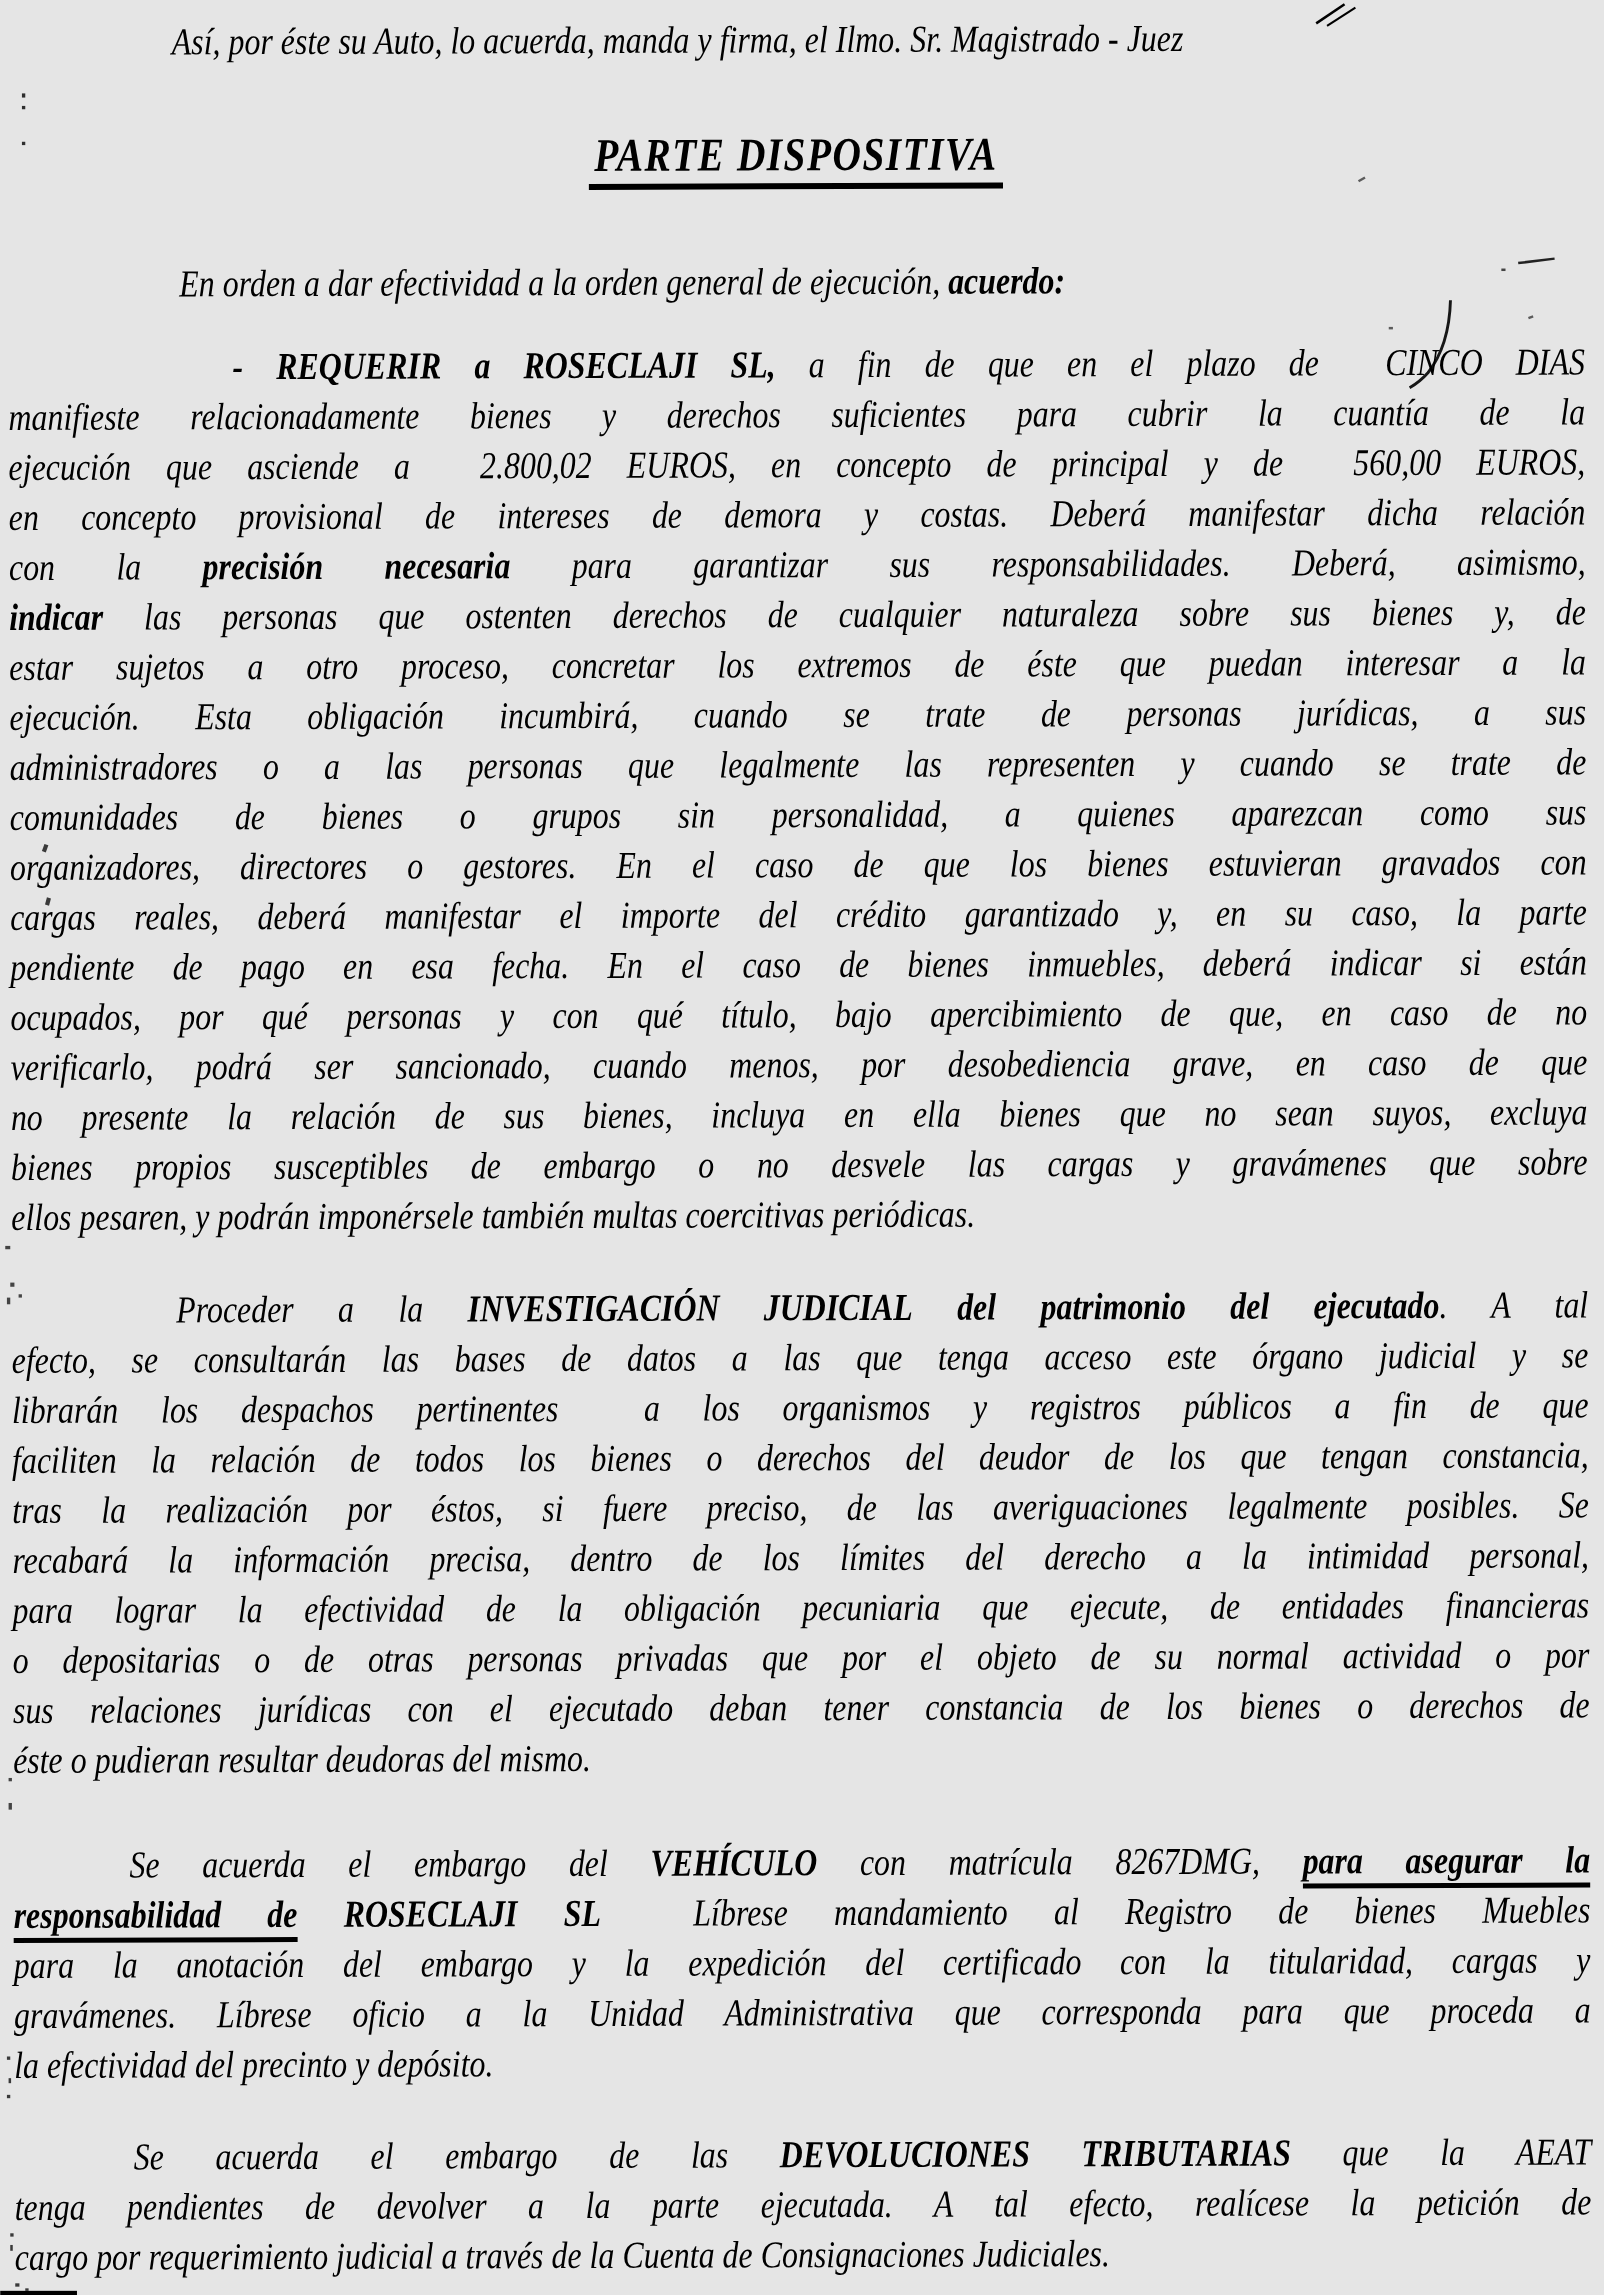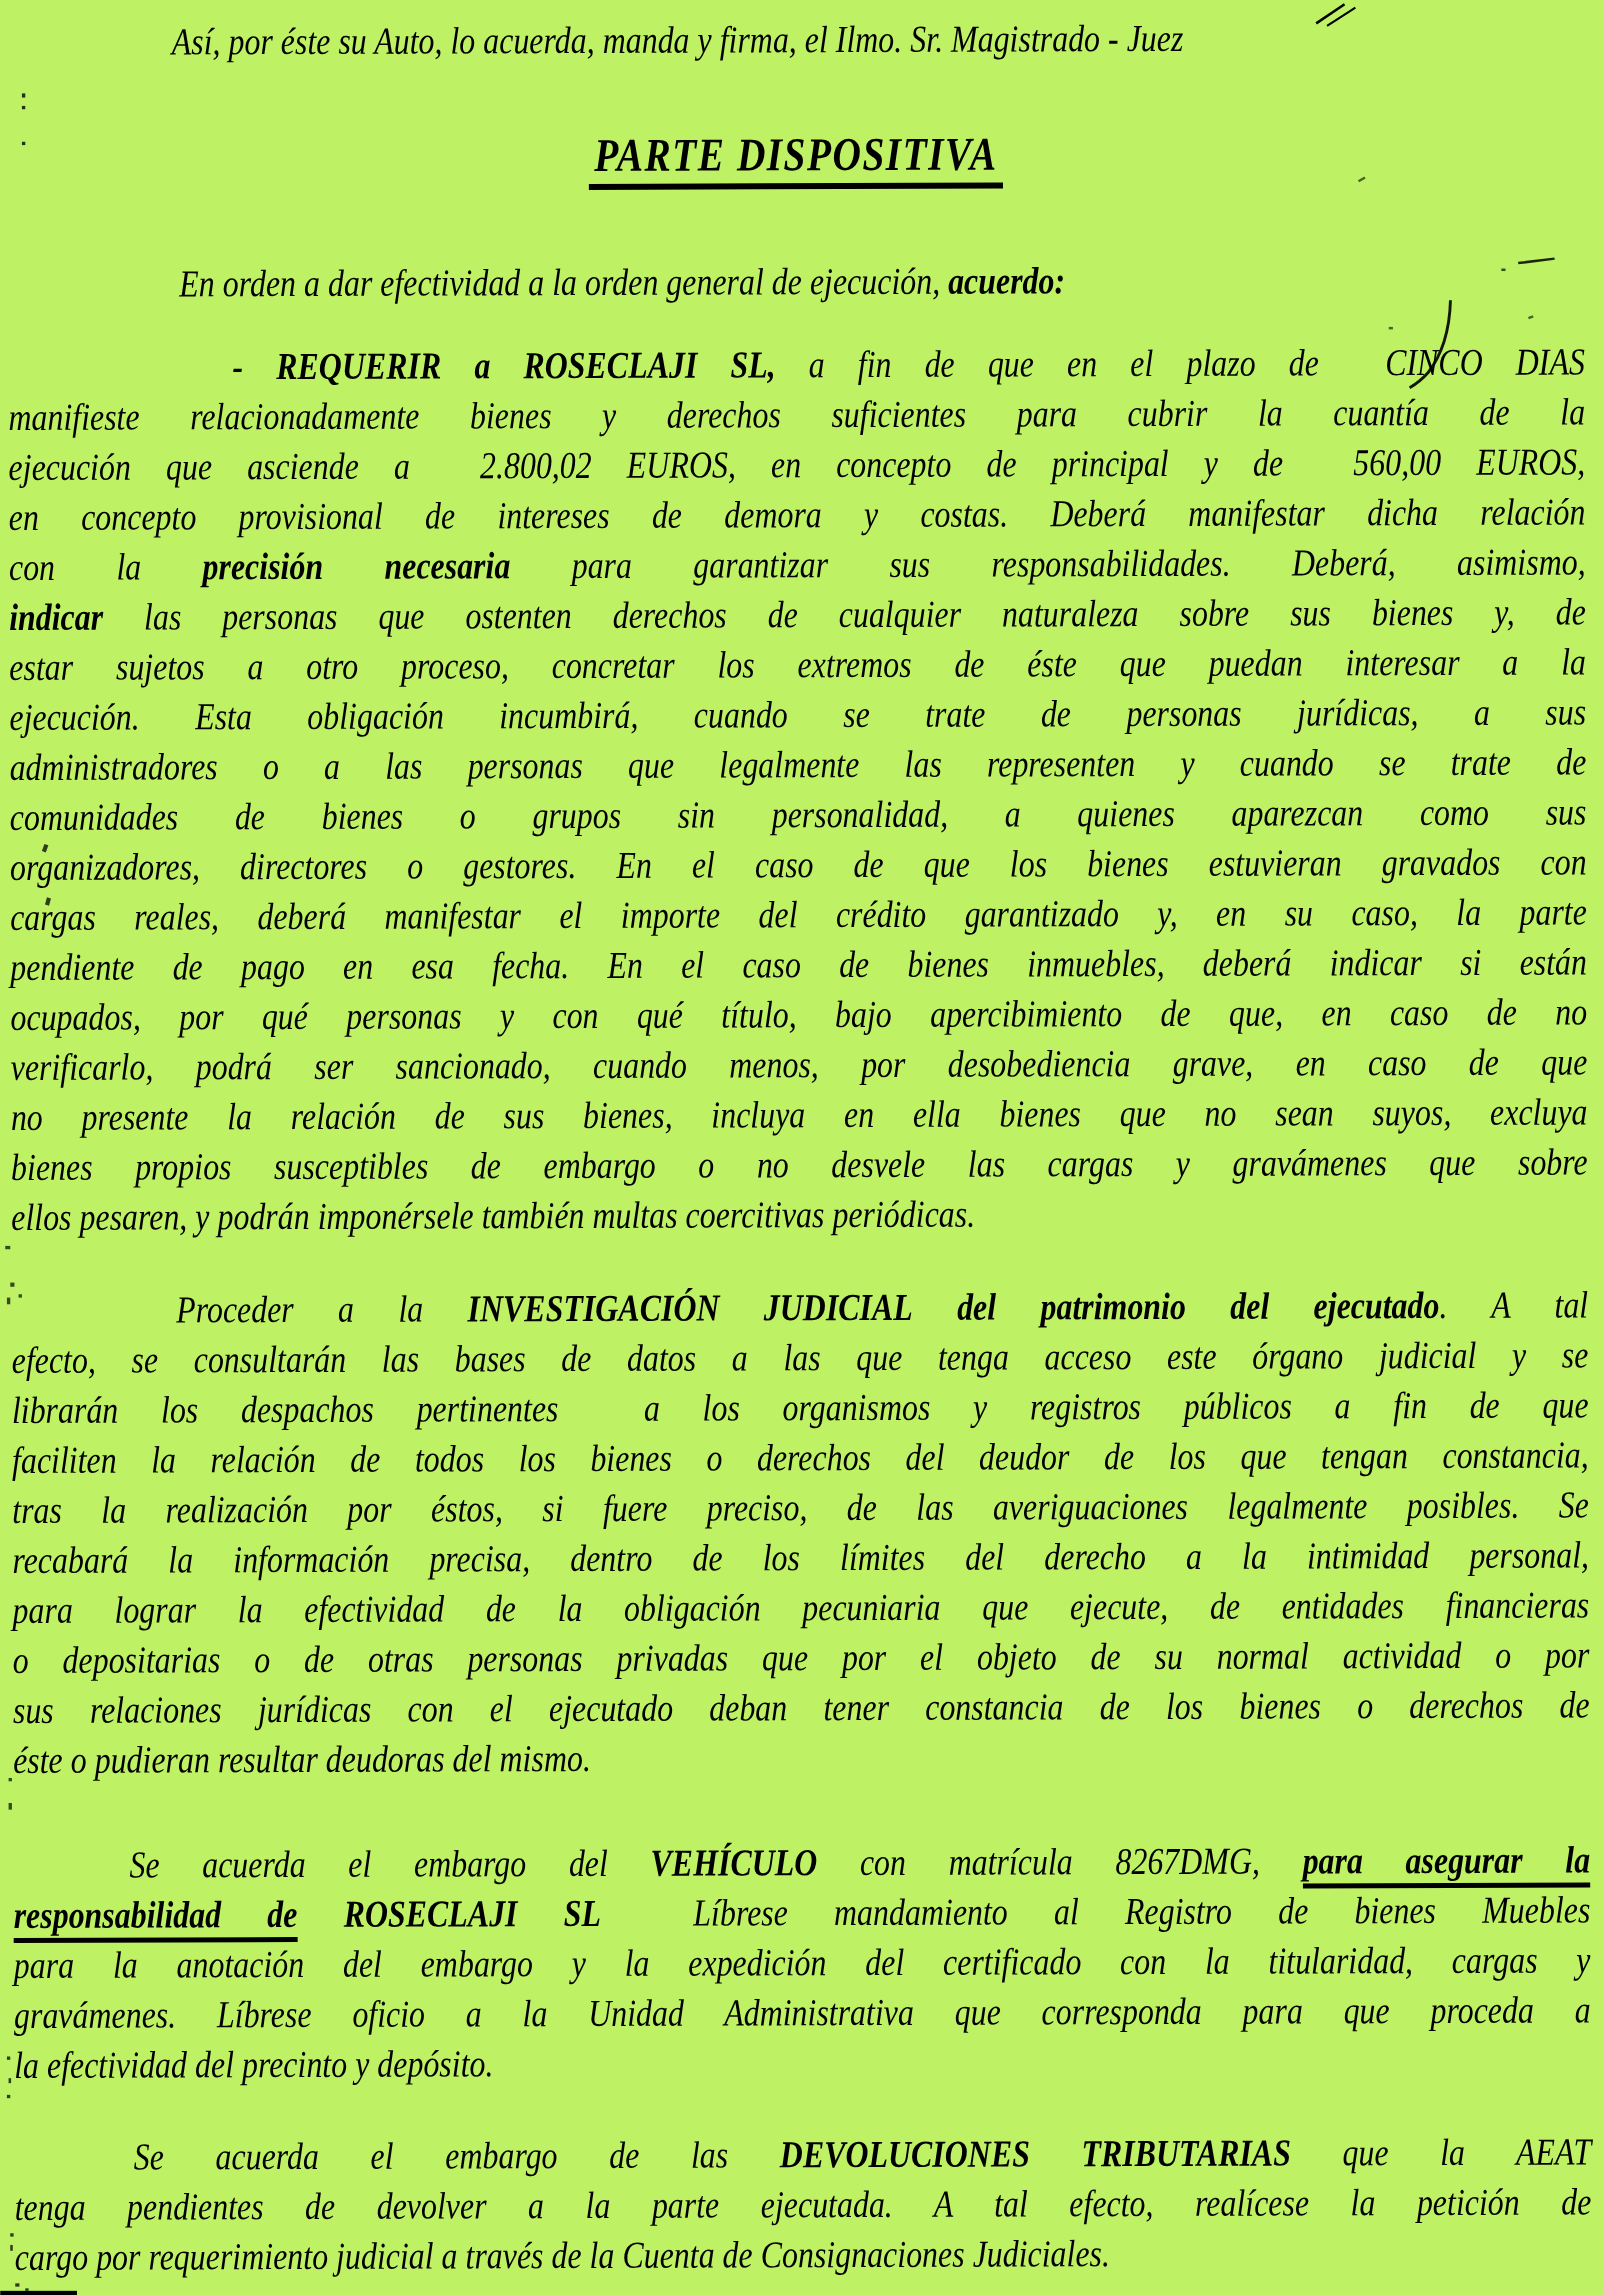--- a/index.html
+++ b/index.html
@@ -1,20 +1,20 @@
 <!DOCTYPE html>
 <html lang="es" style="font-size:13.3px"><head>
 <meta charset="utf-8">
 <style>
   html, body { margin: 0; padding: 0; background: #ffffff; }
   .page {
     position: relative;
     width: 1605px;
     height: 2295px;
-    background: #bef264;
+    background: #e5e5e5;
     overflow: hidden;
     font-family: "Liberation Serif", "DejaVu Serif", serif;
   }
   .content {
     position: absolute;
     left: 6.7px;
     top: 16.7px;
     width: 1877px;
     transform: rotate(-0.2deg) scaleX(0.84);
     transform-origin: 0 0;

